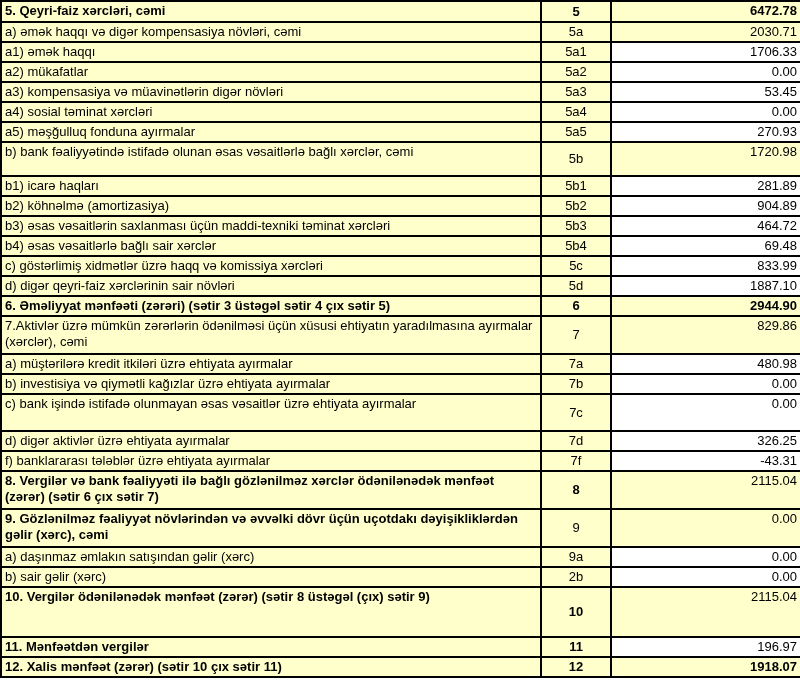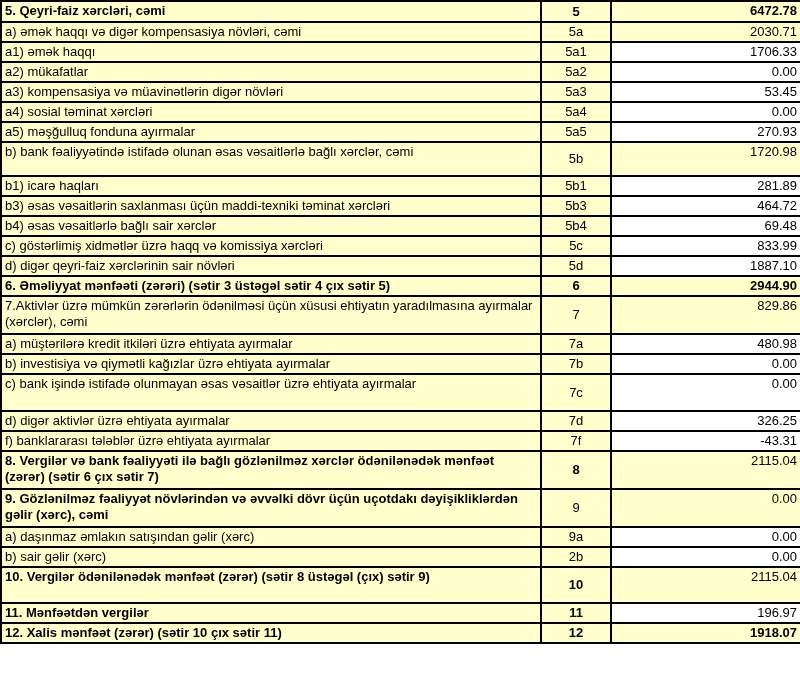--- a/index.html
+++ b/index.html
@@ -98,20 +98,25 @@
           <td class="cell-label ind-1">b) bank fəaliyyətində istifadə olunan əsas vəsaitlərlə bağlı xərclər, cəmi</td>
           <td class="cell-code">5b</td>
           <td class="cell-value">1720.98</td>
         </tr>
         <tr style="height: 19px;">
           <td class="cell-label ind-2">b1) icarə haqları</td>
           <td class="cell-code">5b1</td>
           <td class="cell-value bg-white">281.89</td>
         </tr>
         <tr style="height: 19px;">
+          <td class="cell-label ind-2">b2) köhnəlmə (amortizasiya)</td>
+          <td class="cell-code">5b2</td>
+          <td class="cell-value bg-white">904.89</td>
+        </tr>
+        <tr style="height: 19px;">
           <td class="cell-label ind-2">b3) əsas vəsaitlərin saxlanması üçün maddi-texniki təminat xərcləri</td>
           <td class="cell-code">5b3</td>
           <td class="cell-value bg-white">464.72</td>
         </tr>
         <tr style="height: 19px;">
           <td class="cell-label ind-2">b4) əsas vəsaitlərlə bağlı sair xərclər</td>
           <td class="cell-code">5b4</td>
           <td class="cell-value bg-white">69.48</td>
         </tr>
         <tr style="height: 19px;">
@@ -172,21 +177,21 @@
         <tr style="height: 19px;">
           <td class="cell-label ind-1">a) daşınmaz əmlakın satışından gəlir (xərc)</td>
           <td class="cell-code">9a</td>
           <td class="cell-value bg-white">0.00</td>
         </tr>
         <tr style="height: 19px;">
           <td class="cell-label ind-1">b) sair gəlir (xərc)</td>
           <td class="cell-code">2b</td>
           <td class="cell-value bg-white">0.00</td>
         </tr>
-        <tr style="height: 36px;">
+        <tr style="height: 50px;">
           <td class="cell-label ind-0 bold">10. Vergilər ödənilənədək mənfəət (zərər) (sətir 8 üstəgəl (çıx) sətir 9)</td>
           <td class="cell-code bold">10</td>
           <td class="cell-value">2115.04</td>
         </tr>
         <tr style="height: 19px;">
           <td class="cell-label ind-0 bold">11. Mənfəətdən vergilər</td>
           <td class="cell-code bold">11</td>
           <td class="cell-value bg-white">196.97</td>
         </tr>
         <tr style="height: 19px;">

